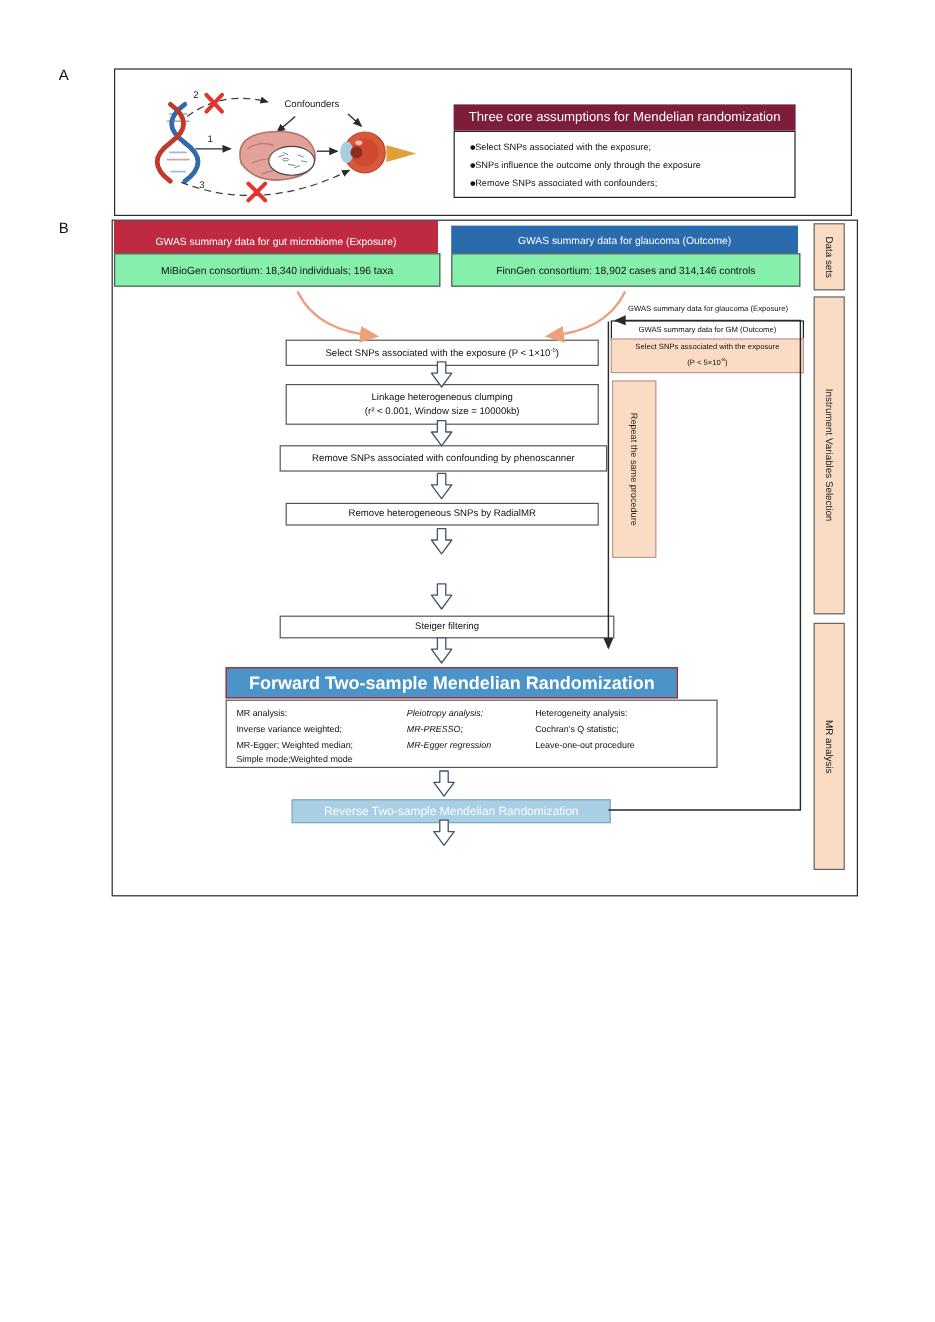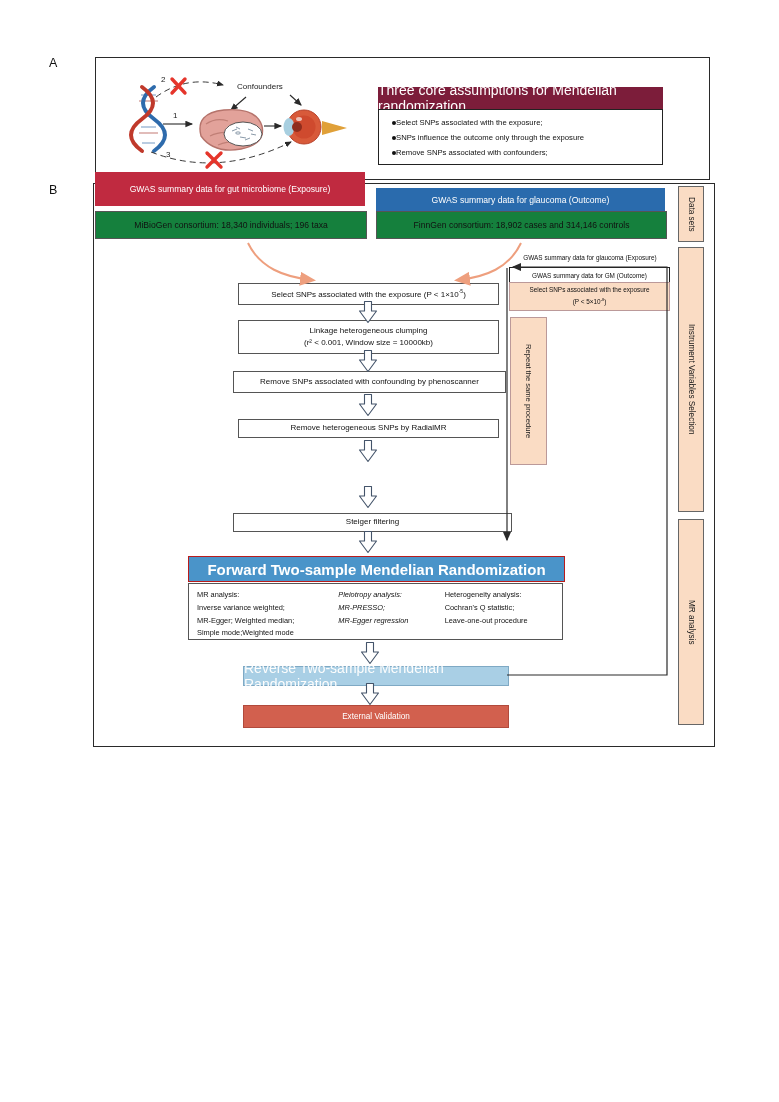--- a/index.html
+++ b/index.html
@@ -3,46 +3,46 @@
 <meta charset="utf-8">
 <style>
   html,body{margin:0;padding:0;background:#fff;}
   #canvas{
     position:relative;width:779px;height:1102px;background:#fff;overflow:hidden;
     font-family:"Liberation Sans","DejaVu Sans",sans-serif;color:#111;
   }
   .abs{position:absolute;}
   .plabel{position:absolute;font-size:12.5px;color:#111;}
   .panel{position:absolute;border:1.2px solid #2a2a2a;background:#fff;}
-  .mr-head{position:absolute;background:var(--maroon);color:#fff;font-size:14px;
+  .mr-head{position:absolute;background:var(--maroon);color:#fff;font-size:11px;
     display:flex;align-items:center;justify-content:center;}
   .mr-body{position:absolute;border:1px solid #222;background:#fff;padding-top:5px;}
   .bullet-row{display:flex;align-items:center;height:15px;}
   .dot{width:4px;height:4px;border-radius:50%;background:#111;margin-left:13px;flex:none;}
   .bullet-text{margin-left:0;font-size:7.7px;}
   .box-hdr{position:absolute;color:#fff;font-size:8.6px;display:flex;align-items:center;justify-content:center;}
-  .box-detail{position:absolute;background:#15803d;border:1px solid #555;font-size:8.6px;
+  .box-detail{position:absolute;background:#86efac;border:1px solid #555;font-size:8.6px;
     display:flex;align-items:center;justify-content:center;}
   .side-box{position:absolute;background:var(--peach);border:1px solid #666;
     writing-mode:vertical-rl;display:flex;align-items:center;justify-content:center;
     font-size:8.2px;color:#1a1a1a;}
   .step{position:absolute;background:#fff;border:1px solid #555;font-size:8px;
     display:flex;flex-direction:column;align-items:center;justify-content:center;
     text-align:center;line-height:12.5px;}
   .sup{font-size:0.62em;vertical-align:super;}
   .fwd-title{position:absolute;background:var(--forward_blue);border:1px solid #b91c1c;color:#fff;
     font-size:15px;display:flex;align-items:center;justify-content:center;font-weight:bold;}
   .fwd-details{position:absolute;background:#fff;border:1px solid #555;display:flex;
     font-size:7.4px;line-height:12.8px;padding:5px 0 0 8px;box-sizing:border-box;}
   .fcol{white-space:pre-line;}
   .fcol1{width:142px;}
   .fcol2{width:107px;font-style:italic;}
   .fcol3{width:118px;}
   .rev-box{position:absolute;background:var(--reverse_blue);border:1px solid #7fa9c4;color:#fdfdfd;
-    font-size:14px;display:flex;align-items:center;justify-content:center;}
+    font-size:10px;display:flex;align-items:center;justify-content:center;}
   .ext-box{position:absolute;background:var(--external_red);border:1px solid #b14a3c;color:#fff;
     font-size:8.2px;display:flex;align-items:center;justify-content:center;}
   .mini-label{position:absolute;font-size:6.4px;text-align:center;}
   .mini-box{position:absolute;background:#fff;border:1px solid #222;font-size:6.4px;
     display:flex;align-items:center;justify-content:center;text-align:center;}
   .mini-select{position:absolute;background:var(--peach);border:1px solid #b99;font-size:6.4px;
     display:flex;flex-direction:column;align-items:center;justify-content:center;
     text-align:center;line-height:10px;}
   .repeat-box{position:absolute;background:var(--peach);border:1px solid #b99;
     writing-mode:vertical-rl;display:flex;align-items:center;justify-content:center;
@@ -141,21 +141,21 @@
     </div>
     <div class="bullet-row">
       <span class="dot"></span>
       <span class="bullet-text">Remove SNPs associated with confounders;</span>
     </div>
   </div>
 
   <div class="plabel" style="left:49px;top:183px">B</div>
   <div class="panel" style="left:93px;top:183px;width:620px;height:562px;border-width:1px"></div>
 
-  <div class="box-hdr" style="left:95px;top:172px;width:270px;height:34px;background:var(--gwas_red)">GWAS summary data for gut microbiome (Exposure)</div>
+  <div class="box-hdr" style="left:95px;top:184px;width:270px;height:34px;background:var(--gwas_red)">GWAS summary data for gut microbiome (Exposure)</div>
   <div class="box-detail" style="left:95px;top:211px;width:270px;height:26px">MiBioGen consortium: 18,340 individuals; 196 taxa</div>
   <div class="box-hdr" style="left:376px;top:188px;width:289px;height:23px;background:var(--gwas_blue)">GWAS summary data for glaucoma (Outcome)</div>
   <div class="box-detail" style="left:376px;top:211px;width:289px;height:26px">FinnGen consortium: 18,902 cases and 314,146 controls</div>
 
   <div class="side-box" style="left:678px;top:186px;width:24px;height:54px">Data sets</div>
   <div class="side-box" style="left:678px;top:247px;width:24px;height:263px">Instrument Variables Selection</div>
   <div class="side-box" style="left:678px;top:519px;width:24px;height:204px">MR analysis</div>
 
   <div class="step" style="left:238px;top:283px;width:259px;height:20px">
     <div><span>Select SNPs associated with the exposure (P &lt; 1×10</span><span class="sup">-5</span><span>)</span></div>
@@ -176,35 +176,34 @@
 
   <div class="mini-label" style="left:510px;top:254px;width:160px">GWAS summary data for glaucoma (Exposure)</div>
   <div class="mini-box" style="left:509px;top:267px;width:159px;height:15px">GWAS summary data for GM (Outcome)</div>
   <div class="mini-select" style="left:509px;top:282px;width:159px;height:27px">
     <div>Select SNPs associated with the exposure</div>
     <div><span>(P &lt; 5×10</span><span class="sup">-8</span><span>)</span></div>
   </div>
   <div class="repeat-box" style="left:510px;top:317px;width:35px;height:146px">Repeat the same procedure</div>
 
   <div class="fwd-title" style="left:188px;top:556px;width:375px;height:24px">Forward Two-sample Mendelian Randomization</div>
-  <div class="fwd-details" style="left:188px;top:583px;width:375px;height:57px">
+  <div class="fwd-details" style="left:188px;top:583px;width:410px;height:57px">
     <div class="fcol fcol1">MR analysis:
 Inverse variance weighted;
 MR-Egger; Weighted median;
 Simple mode;Weighted mode</div>
     <div class="fcol fcol2">Pleiotropy analysis:
 MR-PRESSO;
 MR-Egger regression</div>
     <div class="fcol fcol3">Heterogeneity analysis:
 Cochran's Q statistic;
 Leave-one-out procedure</div>
   </div>
 
   <div class="rev-box" style="left:243px;top:666px;width:264px;height:18px">Reverse Two-sample Mendelian Randomization</div>
-  <div class="ext-box" style="left:243px;top:705px;width:264px;height:21px">External Validation</div>
 
   <svg class="abs" style="left:0;top:0" width="779" height="1102" viewBox="0 0 779 1102">
     <defs>
       <path id="barrow" d="M -3.5 -10.5 L 3.5 -10.5 L 3.5 -1 L 8.5 -1 L 0 10.5 L -8.5 -1 L -3.5 -1 Z"></path>
       <marker id="mB" markerWidth="9" markerHeight="8" refX="7" refY="3.5" orient="auto">
         <path d="M0,0 L8,3.5 L0,7 Z" fill="#2a2a2a"></path>
       </marker>
       <marker id="mS" markerWidth="9" markerHeight="8" refX="6" refY="3.5" orient="auto">
         <path d="M0,0 L8,3.5 L0,7 Z" fill="#ee9f7e"></path>
       </marker>

